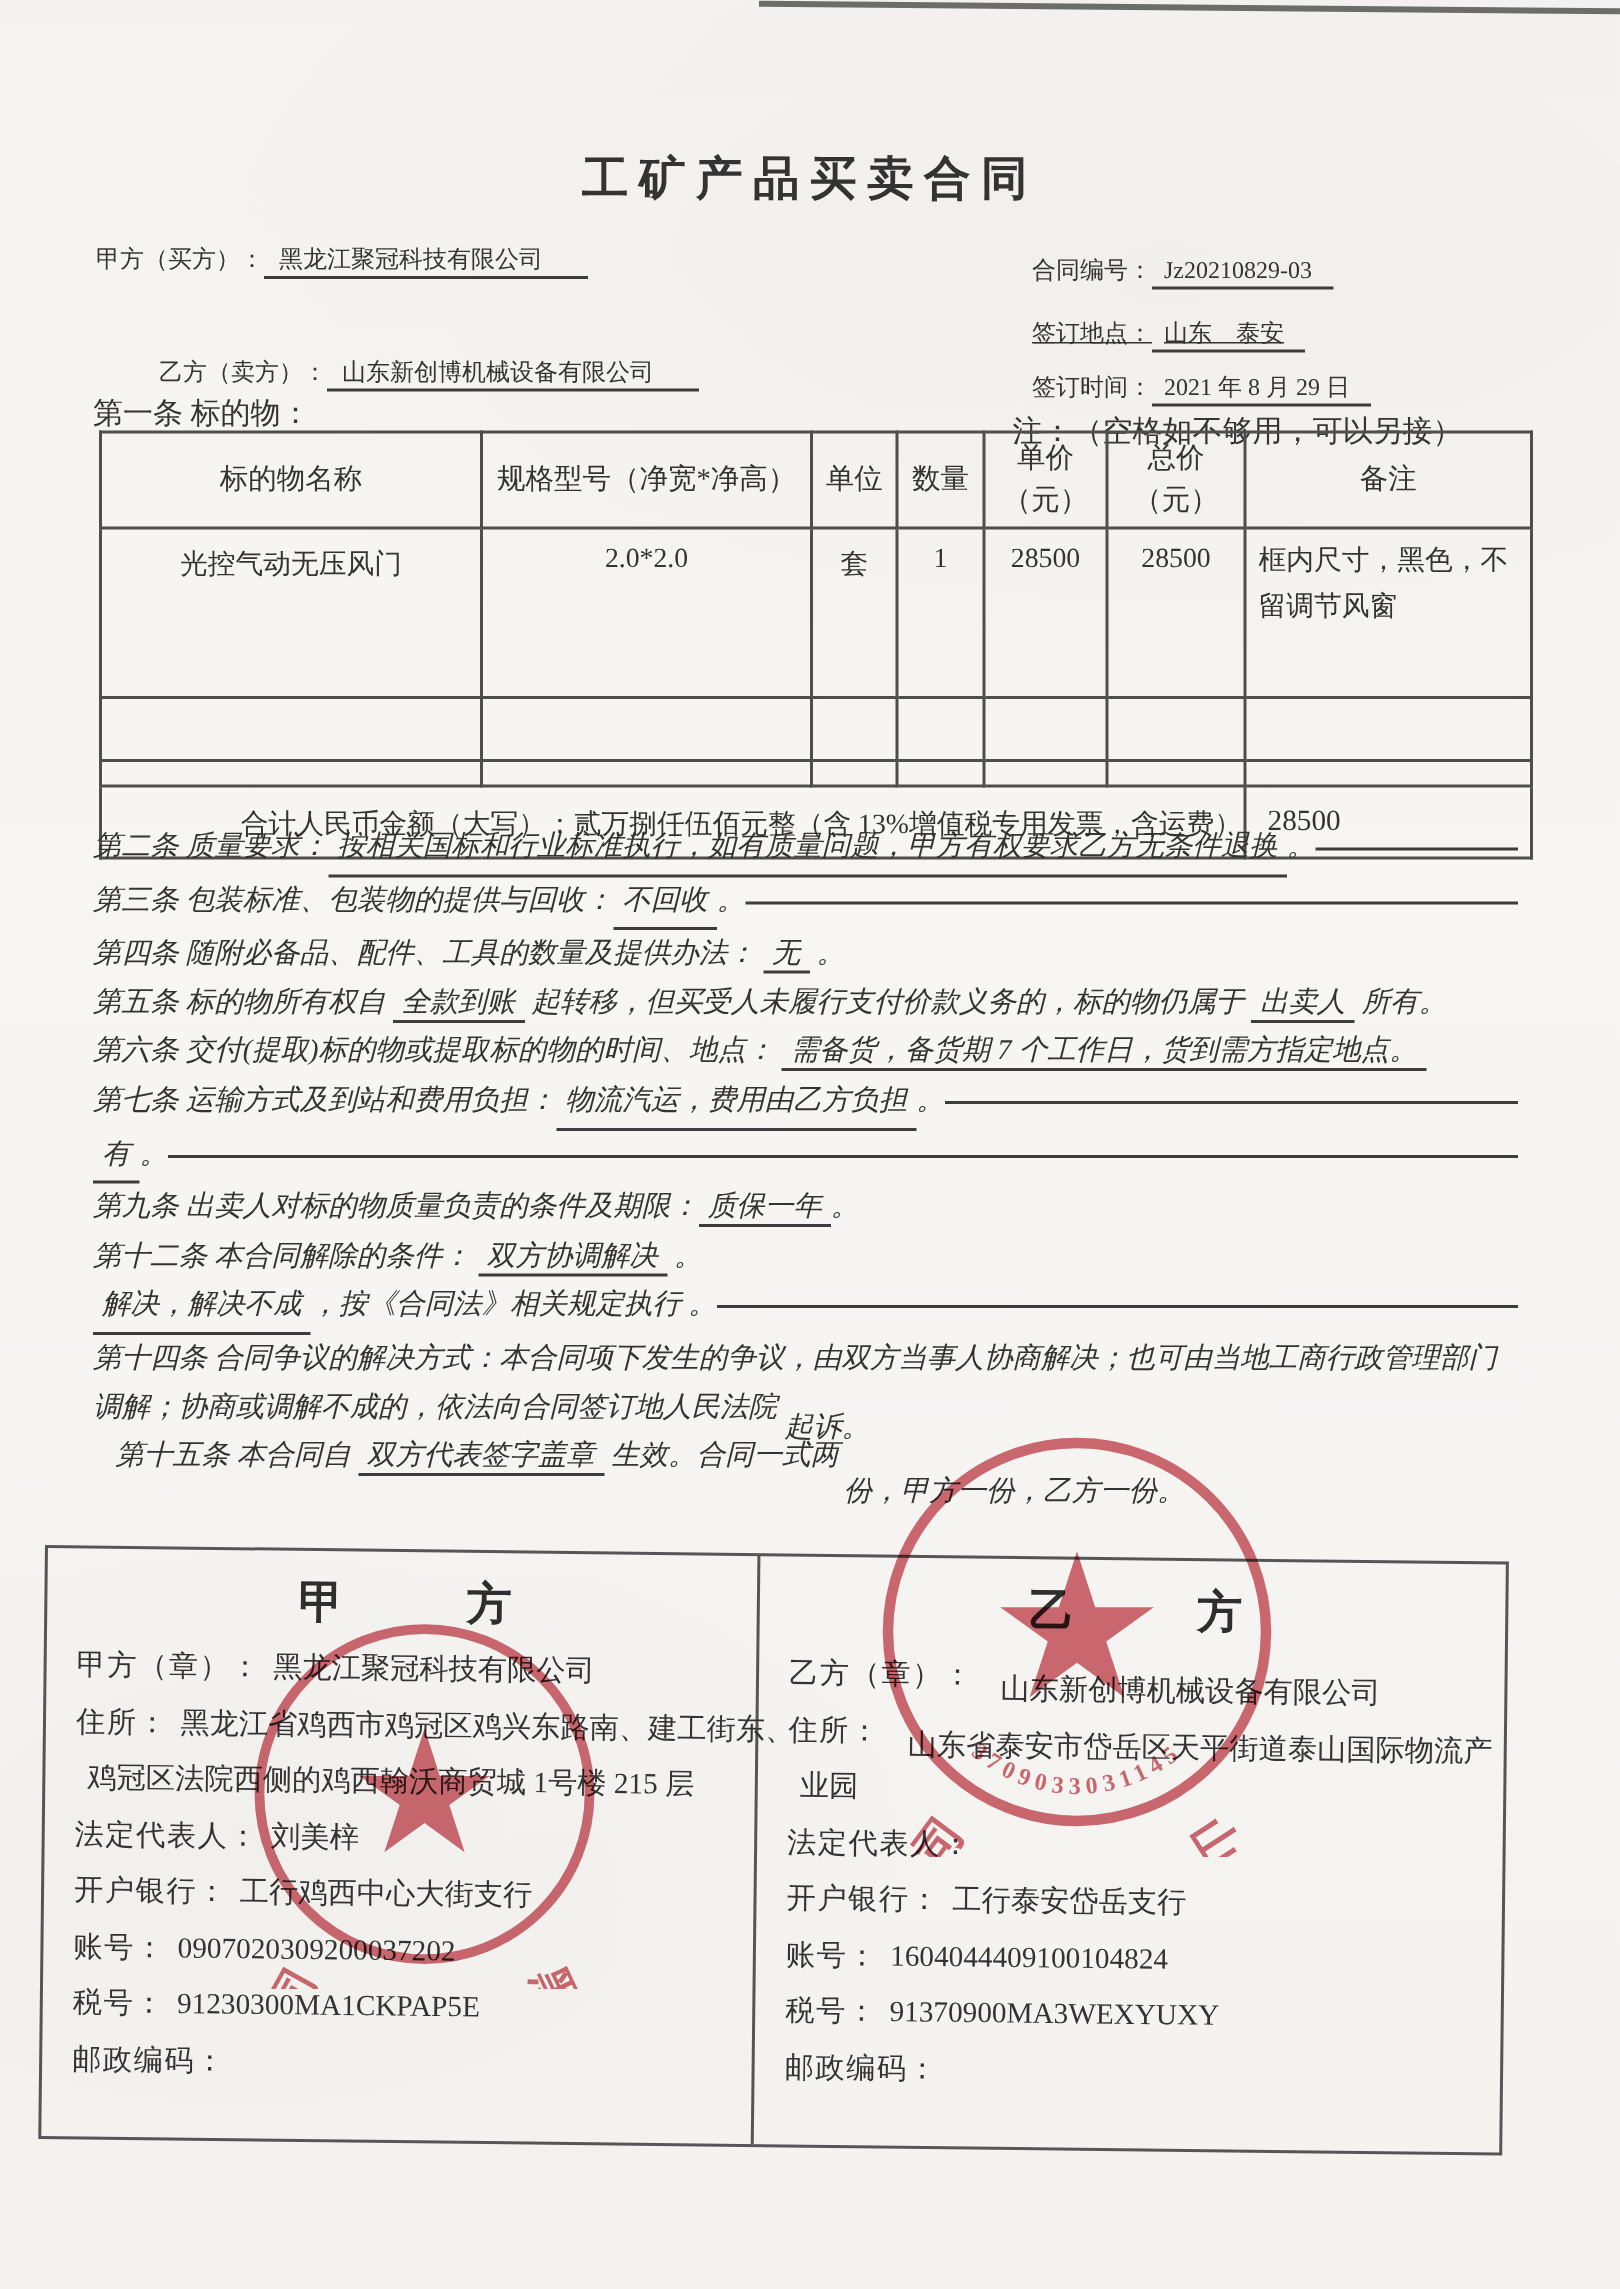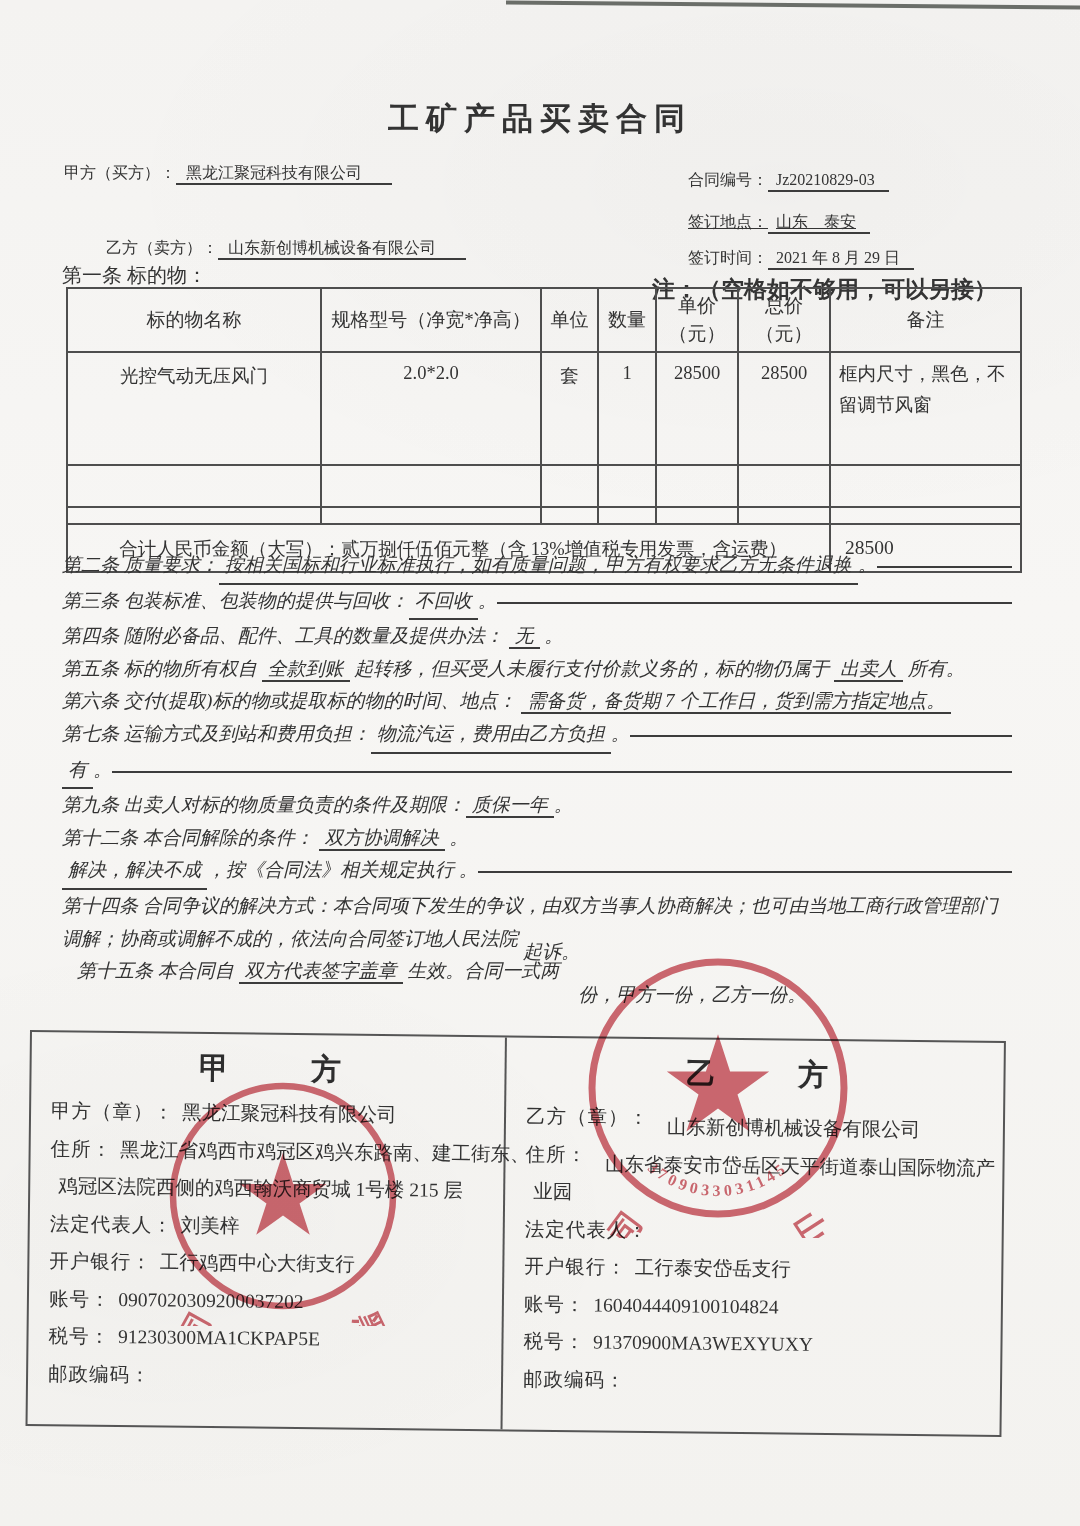--- a/index.html
+++ b/index.html
@@ -21,39 +21,39 @@
   .hline{white-space:nowrap;font-size:16px;color:#343434;}
   .u{border-bottom:2px solid #3c3c3c;}
   .uv{border-bottom:2px solid #3c3c3c;padding:0 30px 2px 10px;}
   .uv2{border-bottom:2px solid #3c3c3c;padding:0 14px 2px 8px;}
   .buyer-line{top:163px;left:64px;}
   .contract-no{top:170px;left:688px;}
   .sign-place{top:212px;left:688px;text-decoration:underline;}
   .seller-line{top:238px;left:64px;margin-left:42px;}
   .sign-time{top:248px;left:688px;}
   .clause1{top:262px;left:62px;font-size:20px;}
-  .note{top:274px;left:652px;font-size:23px;font-weight:bold;}
+  .note{top:274px;left:675px;font-size:20px;}
   
   table.goods{position:absolute;top:287px;left:66px;width:954px;border-collapse:collapse;table-layout:fixed;}
   table.goods th,table.goods td{border:2px solid #4e4e4e;font-weight:normal;font-size:19px;color:#333;}
   table.goods th{height:58px;text-align:center;line-height:1.45;padding:2px 4px;}
   tr.r-data td{height:100px;vertical-align:top;padding-top:10px;text-align:center;font-size:18.5px;}
   tr.r-data td.remark{text-align:left;padding:6px 6px 0 8px;line-height:1.7;word-break:break-all;}
   tr.r-empty-a td{height:38px;} tr.r-empty-b td{height:13px;}
   tr.r-total td{height:44px;font-size:18.5px;}
-  tr.r-total td.lab{padding-left:10px;text-align:center;}
+  tr.r-total td.lab{padding-left:10px;text-align:right;}
   tr.r-total td.val{padding-left:14px;text-align:left;font-size:19.5px;}
   
   .clauses{top:549px;left:62px;width:950px;font-size:19px;color:#333;font-style:italic;}
   .clause{line-height:32.6px;word-break:break-all;}
   .clause.flex{display:flex;align-items:baseline;white-space:nowrap;}
   .clause .fill{flex:1;min-width:20px;transform:translateY(-3px);}
   .clause .u{padding:0 6px 1px 6px;}
   .drop1{position:relative;top:13px;left:5px;}
-  .drop2{position:relative;top:24px;left:19px;}
+  .drop2{position:relative;top:24px;left:3px;}
   .clause:last-child{padding-left:15px;}
   
   .boxes{top:1030px;left:30px;width:972px;height:392px;display:flex;border:2px solid #555;transform:rotate(0.65deg);transform-origin:0 0;background:transparent;}
   .pane{padding:10px 16px 0 20px;box-sizing:border-box;font-size:19.5px;color:#333;}
   .pane.left{width:475px;border-right:2px solid #555;}
   .pane.right{flex:1;}
   .pane-header{text-align:center;font-size:30px;font-weight:700;letter-spacing:26px;padding-left:26px;margin:4px 0 12px 0;color:#2e2e2e;}
   .box-line{margin-bottom:13.5px;white-space:nowrap;line-height:24px;}
   .box-line .lbl{letter-spacing:1px;}
   .box-line .val{padding-left:8px;}

